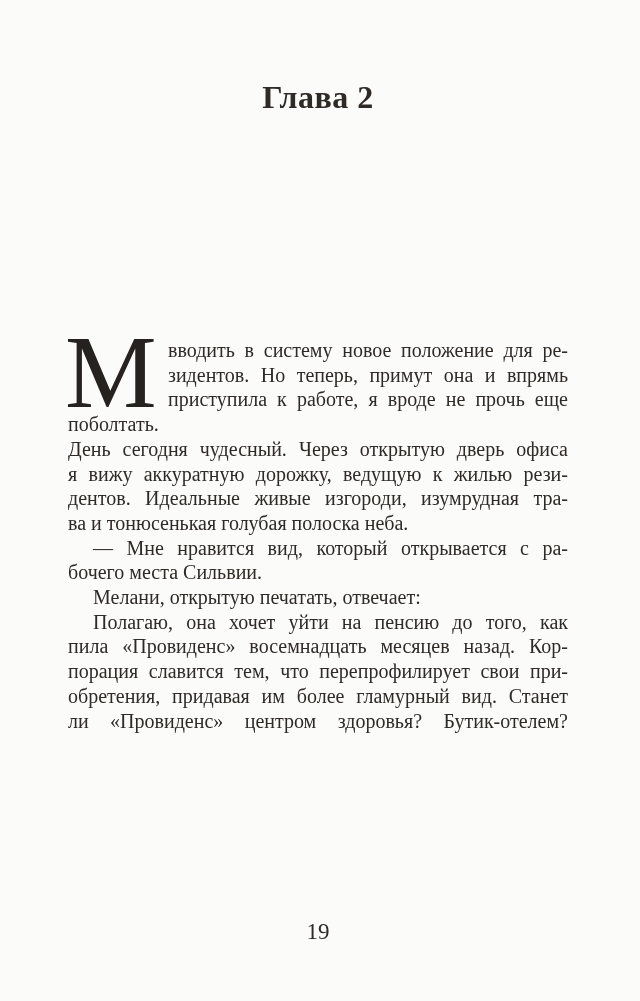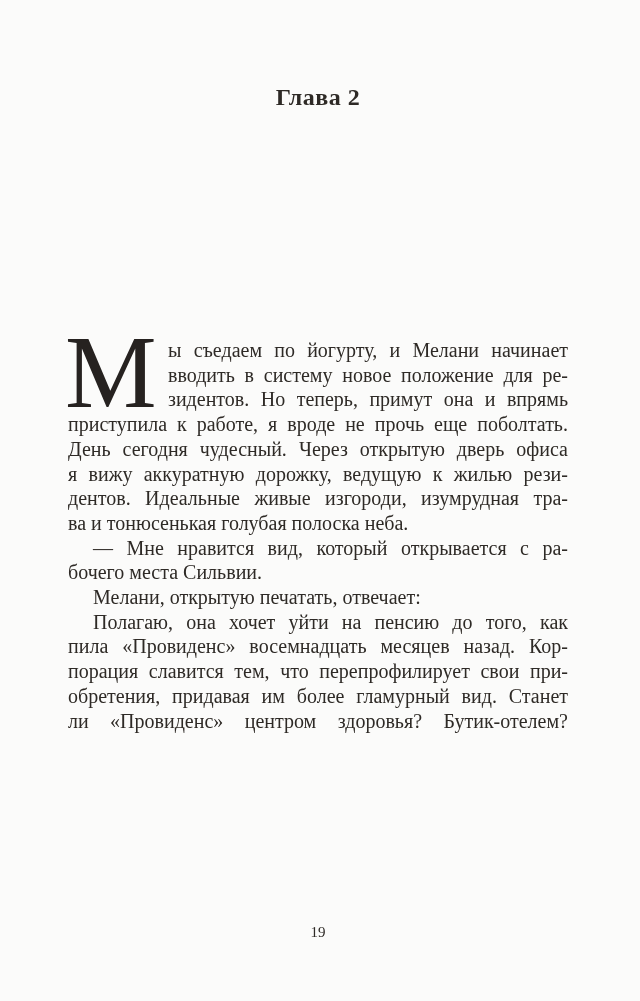--- a/index.html
+++ b/index.html
@@ -8,21 +8,21 @@
     width:640px;height:1001px;
     background:#fbfbfa;
     font-family:"Liberation Serif","DejaVu Serif",serif;
     color:#2e2a26;
     overflow:hidden;
   }
   .chapter-title{
     position:absolute;
     top:78px;left:68px;width:500px;
     text-align:center;
-    font-size:24px;
+    font-size:32px;
     font-weight:700;
     line-height:38px;
     letter-spacing:0.5px;
   }
   .body-text{
     position:absolute;
     top:338px;left:68px;width:500px;
     font-size:20px;
   }
   .para{position:relative;}
@@ -43,35 +43,34 @@
     left:-3px;top:-17px;
     font-size:103px;
     line-height:1;
     font-weight:400;
     color:#262220;
   }
   .page-number{
     position:absolute;
     top:920px;left:68px;width:500px;
     text-align:center;
-    font-size:15px;
+    font-size:23px;
     line-height:24px;
   }
 </style>
 </head>
 <body>
 
 <div class="page" style="background: rgb(251, 251, 250); color: rgb(46, 42, 38);">
   <div class="chapter-title">Глава 2</div>
 
   <div class="body-text">
       <div class="para">
         <span class="dc-spacer"></span>
         <span class="dropcap">М</span>
-        <div class="line">ы съедаем по йогурту, и Мелани начинает</div>
         <div class="line">вводить в систему новое положение для ре-</div>
         <div class="line">зидентов. Но теперь, примут она и впрямь</div>
         <div class="line">приступила к работе, я вроде не прочь еще поболтать.</div>
         <div class="line">День сегодня чудесный. Через открытую дверь офиса</div>
         <div class="line">я вижу аккуратную дорожку, ведущую к жилью рези-</div>
         <div class="line">дентов. Идеальные живые изгороди, изумрудная тра-</div>
         <div class="line lastline">ва и тонюсенькая голубая полоска неба.</div>
       </div>
       <div class="para">
         <div class="line indent">— Мне нравится вид, который открывается с ра-</div>

